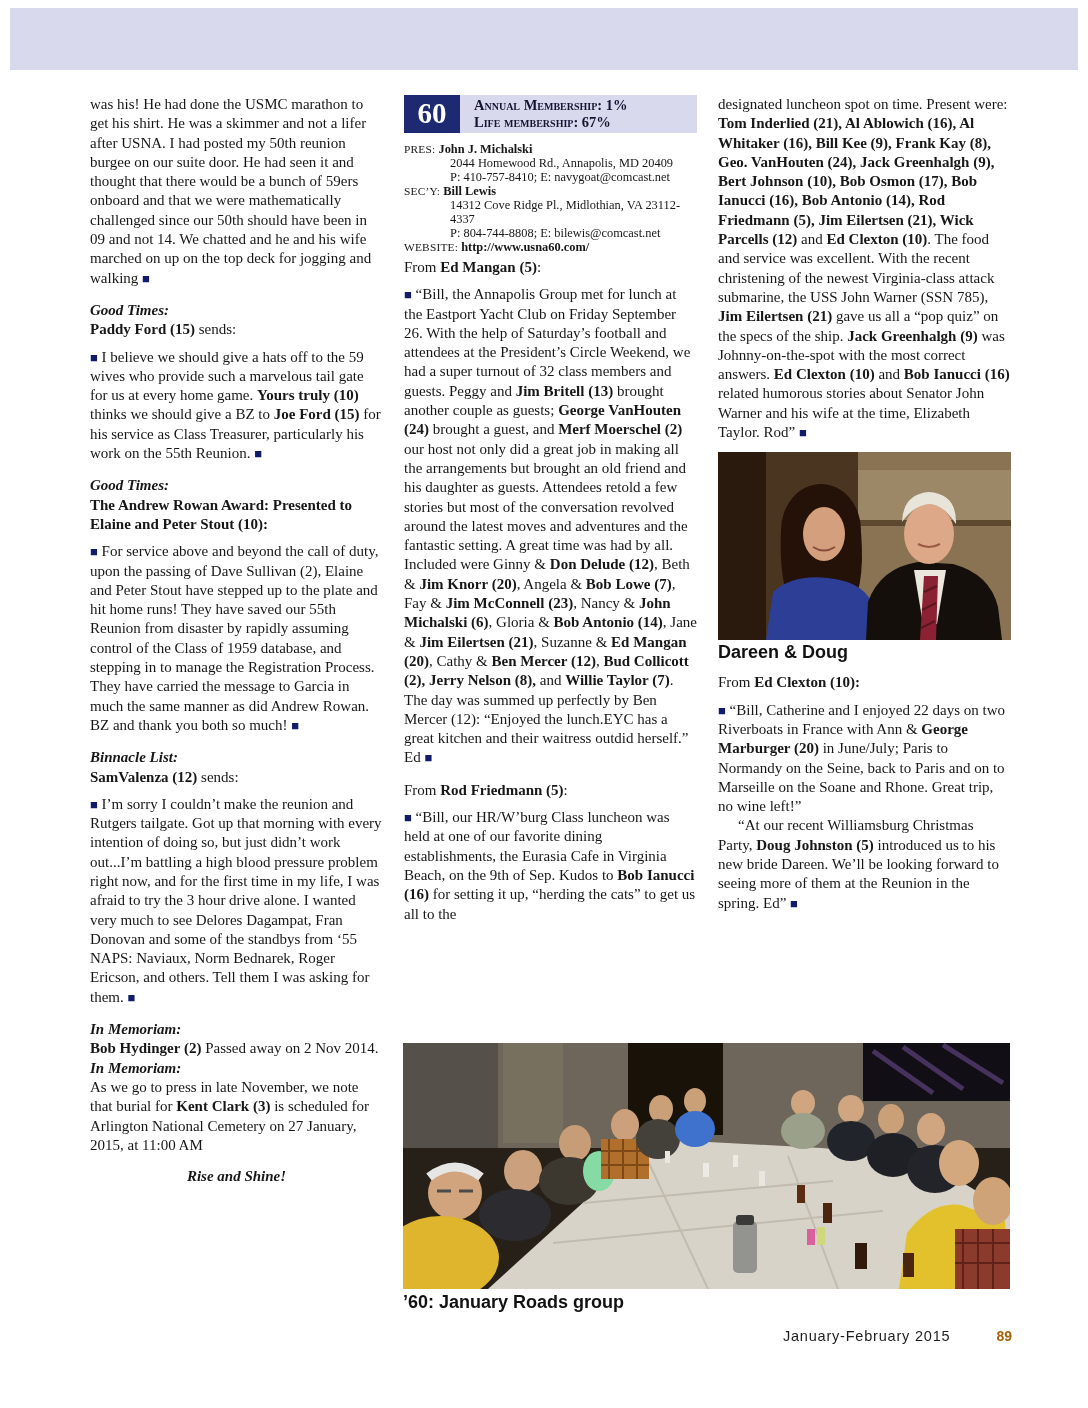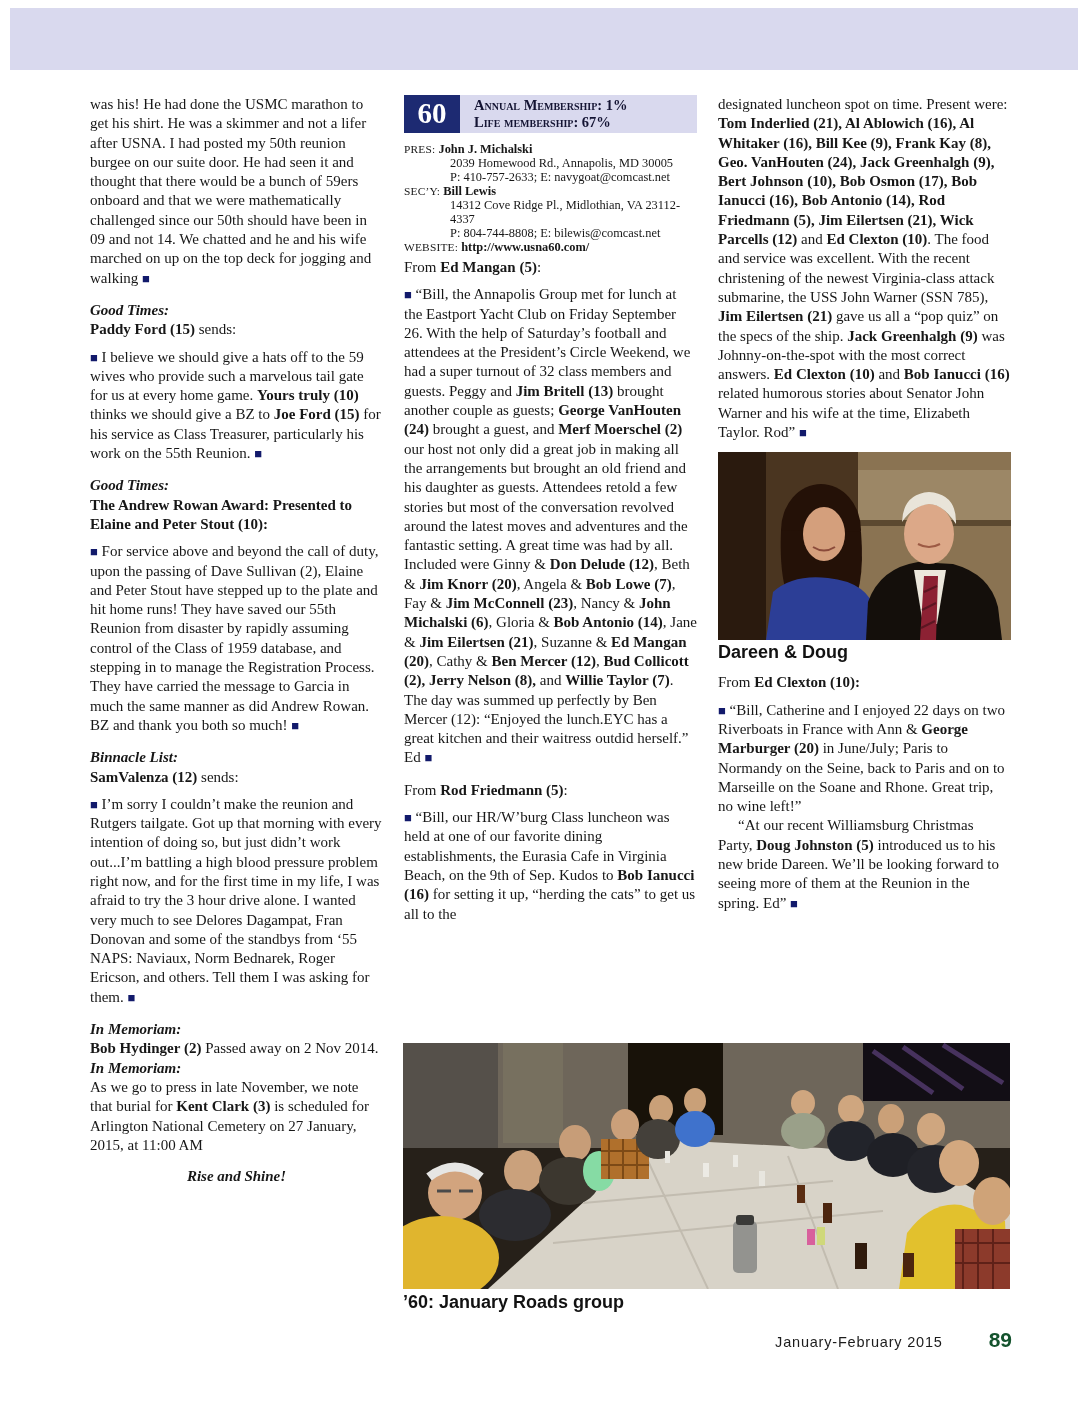--- a/index.html
+++ b/index.html
@@ -52,21 +52,21 @@
   .photo2 { position:absolute; left:403px; top:1043px; width:607px; height:246px; line-height:0; }
   .caption2 { position:absolute; left:403px; top:1294px; margin:0; }
 
   .footer {
     position:absolute; left:0; top:1328px; width:1012px;
     display:flex; justify-content:flex-end; align-items:baseline; gap:46px;
     font-family:"Liberation Sans", sans-serif;
     padding-left:12px;
   }
   .f-date { font-size:14.5px; letter-spacing:.8px; color:#1c1c1c; }
-  .f-page { font-size:21px; font-weight:bold; color:#14532d; }
+  .f-page { font-size:14px; font-weight:bold; color:#a16207; }
 </style>
 </head>
 <body>
 
 <div class="band"></div>
 
 <div id="col-left" class="col">
     <p class="para"><span>was his! He had done the USMC marathon to get his shirt. He was a skimmer and not a lifer after USNA. I had posted my 50th reunion burgee on our suite door. He had seen it and thought that there would be a bunch of 59ers onboard and that we were mathematically challenged since our 50th should have been in 09 and not 14. We chatted and he and his wife marched on up on the top deck for jogging and walking </span><span class="sq">■</span></p>
     <p class="head"><span class="b i">Good Times:</span><br><span class="b">Paddy Ford (15)</span><span> sends:</span></p>
     <p class="para"><span class="sq">■</span><span> I believe we should give a hats off to the 59 wives who provide such a marvelous tail gate for us at every home game. </span><span class="b">Yours truly (10)</span><span> thinks we should give a BZ to </span><span class="b">Joe Ford (15)</span><span> for his service as Class Treasurer, particularly his work on the 55th Reunion. </span><span class="sq">■</span></p>
@@ -81,22 +81,22 @@
 <div id="col-mid" class="col">
   <div class="badge-row">
     <div class="badge-num">60</div>
     <div class="badge-strip">
       <div>Annual Membership: 1%</div>
       <div>Life membership: 67%</div>
     </div>
   </div>
   <div id="contact" class="contact">
       <div><span class="c-label">Pres: </span><span class="b">John J. Michalski</span></div>
-      <div class="c-ind">2039 Homewood Rd., Annapolis, MD 30005</div>
-      <div class="c-ind">P: 410-757-2633; E: navygoat@comcast.net</div>
+      <div class="c-ind">2044 Homewood Rd., Annapolis, MD 20409</div>
+      <div class="c-ind">P: 410-757-8410; E: navygoat@comcast.net</div>
       <div><span class="c-label">Sec’y: </span><span class="b">Bill Lewis</span></div>
       <div class="c-ind">14312 Cove Ridge Pl., Midlothian, VA 23112-4337</div>
       <div class="c-ind">P: 804-744-8808; E: bilewis@comcast.net</div>
       <div><span class="c-label">Website: </span><span class="b">http://www.usna60.com/</span></div>
     </div>
   <div id="mid-blocks">
       <p class="head"><span>From </span><span class="b">Ed Mangan (5)</span><span>:</span></p>
       <p class="para"><span class="sq">■</span><span> “Bill, the Annapolis Group met for lunch at the Eastport Yacht Club on Friday September 26. With the help of Saturday’s football and attendees at the President’s Circle Weekend, we had a super turnout of 32 class members and guests. Peggy and </span><span class="b">Jim Britell (13)</span><span> brought another couple as guests; </span><span class="b">George VanHouten (24)</span><span> brought a guest, and </span><span class="b">Merf Moerschel (2)</span><span> our host not only did a great job in making all the arrangements but brought an old friend and his daughter as guests. Attendees retold a few stories but most of the conversation revolved around the latest moves and adventures and the fantastic setting. A great time was had by all. Included were Ginny &amp; </span><span class="b">Don Delude (12)</span><span>, Beth &amp; </span><span class="b">Jim Knorr (20)</span><span>, Angela &amp; </span><span class="b">Bob Lowe (7)</span><span>, Fay &amp; </span><span class="b">Jim McConnell (23)</span><span>, Nancy &amp; </span><span class="b">John Michalski (6)</span><span>, Gloria &amp; </span><span class="b">Bob Antonio (14)</span><span>, Jane &amp; </span><span class="b">Jim Eilertsen (21)</span><span>, Suzanne &amp; </span><span class="b">Ed Mangan (20)</span><span>, Cathy &amp; </span><span class="b">Ben Mercer (12)</span><span>, </span><span class="b">Bud Collicott (2), Jerry Nelson (8),</span><span> and </span><span class="b">Willie Taylor (7)</span><span>. The day was summed up perfectly by Ben Mercer (12): “Enjoyed the lunch.EYC has a great kitchen and their waitress outdid herself.” Ed </span><span class="sq">■</span></p>
       <p class="head"><span>From </span><span class="b">Rod Friedmann (5)</span><span>:</span></p>
       <p class="para"><span class="sq">■</span><span> “Bill, our HR/W’burg Class luncheon was held at one of our favorite dining establishments, the Eurasia Cafe in Virginia Beach, on the 9th of Sep. Kudos to </span><span class="b">Bob Ianucci (16)</span><span> for setting it up, “herding the cats” to get us all to the</span></p>

